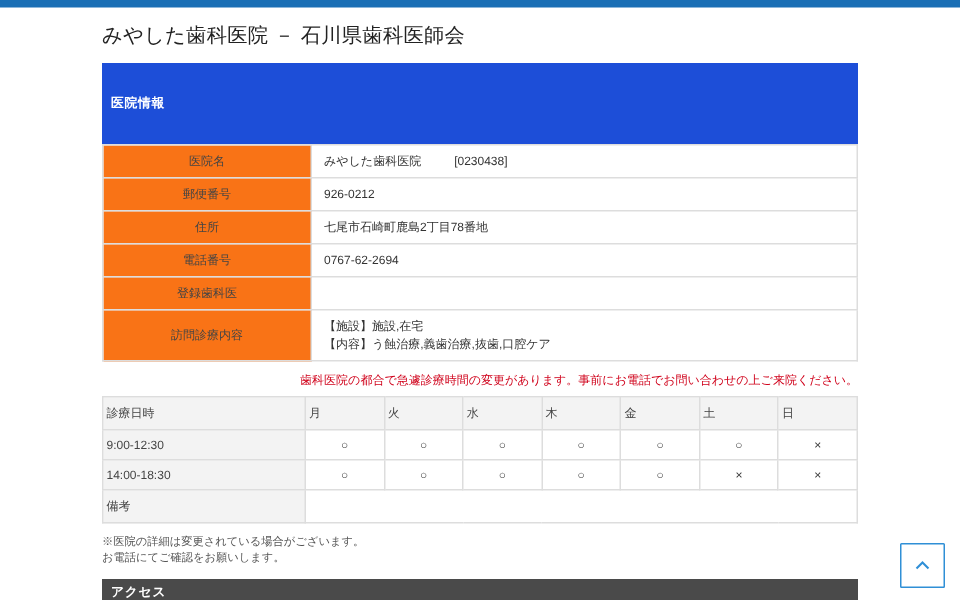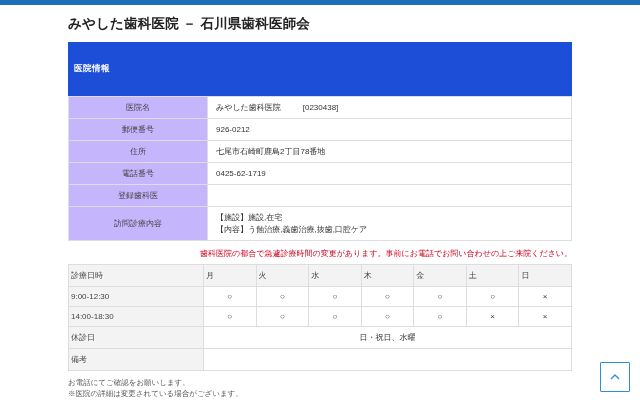--- a/index.html
+++ b/index.html
@@ -25,21 +25,21 @@
     height: 5px;
     background: #1a6fb5;
     width: 100%;
   }
   .content {
     padding: 0 68px;
     box-sizing: border-box;
   }
   .site-title {
     font-size: 13.5px;
-    font-weight: bold;
+    font-weight: normal;
     color: #222222;
     padding: 10px 0 9px 0;
     letter-spacing: 0.2px;
   }
   .breadcrumb {
     font-size: 7.5px;
     color: #555555;
     padding-bottom: 4px;
   }
   .section-head {
@@ -53,21 +53,21 @@
   table {
     border-collapse: collapse;
     width: 100%;
     table-layout: fixed;
   }
   .info-table {
     border: 1px solid #cfcfcf;
     border-top: none;
   }
   .info-table th {
-    background: #c4b5fd;
+    background: #f97316;
     border: 1px solid #dddddd;
     font-weight: normal;
     font-size: 8px;
     color: #444444;
     text-align: center;
     padding: 5px 4px;
     width: 130px;
     vertical-align: middle;
   }
   .info-table td {
@@ -180,21 +180,21 @@
         <tr>
           <th>郵便番号</th>
           <td>926-0212</td>
         </tr>
         <tr>
           <th>住所</th>
           <td>七尾市石崎町鹿島2丁目78番地</td>
         </tr>
         <tr>
           <th>電話番号</th>
-          <td>0425-62-1719</td>
+          <td>0767-62-2694</td>
         </tr>
         <tr>
           <th>登録歯科医</th>
           <td></td>
         </tr>
         <tr>
           <th>訪問診療内容</th>
           <td>
             <span class="line">【施設】施設,在宅</span>
             <span class="line">【内容】う蝕治療,義歯治療,抜歯,口腔ケア</span>
@@ -233,33 +233,29 @@
           <th class="rowhead">14:00-18:30</th>
           <td class="mark">○</td>
           <td class="mark">○</td>
           <td class="mark">○</td>
           <td class="mark">○</td>
           <td class="mark">○</td>
           <td class="mark">×</td>
           <td class="mark">×</td>
         </tr>
         <tr>
-          <th class="rowhead">休診日</th>
-          <td class="left" colspan="7">日・祝日、水曜</td>
-        </tr>
-        <tr>
           <th class="rowhead">備考</th>
           <td class="left" colspan="7"></td>
         </tr>
       </tbody>
     </table>
 
     <div class="footnote">
+      <div>※医院の詳細は変更されている場合がございます。</div>
       <div>お電話にてご確認をお願いします。</div>
-      <div>※医院の詳細は変更されている場合がございます。</div>
     </div>
 
     <div class="access-head">アクセス</div>
 
   </div>
 
   <div class="scroll-top">
     <span>
       <svg width="14" height="14" viewBox="0 0 14 14" aria-hidden="true">
         <polyline points="3,9 7,5 11,9" fill="none" stroke="#2f8fd6" stroke-width="1.4"></polyline>

